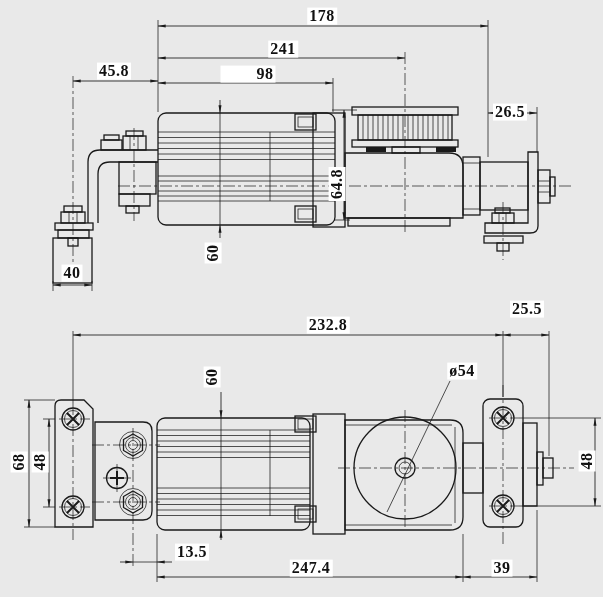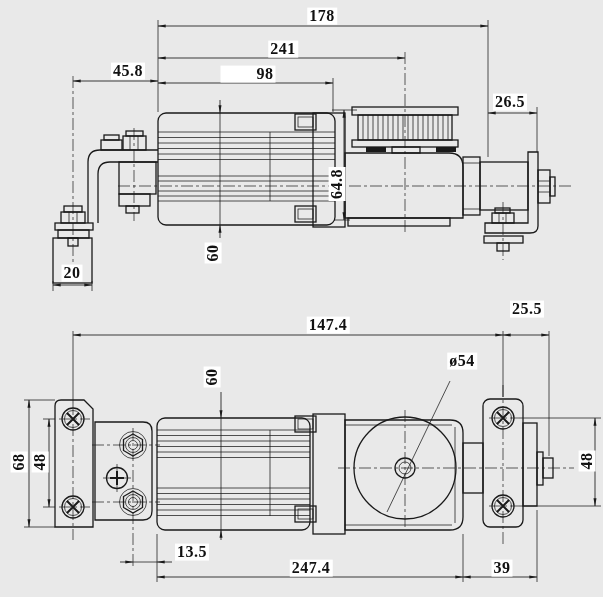--- a/index.html
+++ b/index.html
@@ -225,29 +225,29 @@
       <line class="dim arrE" x1="120" y1="562" x2="133" y2="562"></line>
       <line class="dim arrE" x1="172" y1="562" x2="157" y2="562"></line>
       <line class="t" x1="133" y1="562" x2="157" y2="562"></line>
     </g>
   </g>
 </svg>
 
   <div class="dim-label" style="left:322px;top:16px;">178</div>
   <div class="dim-label" style="left:283px;top:49px;">241</div>
   <div class="dim-label" style="left:248px;top:74px;padding-left:36px;">98</div>
-  <div class="dim-label" style="left:128px;top:71px;">45.8</div>
-  <div class="dim-label" style="left:510px;top:102px;">26.5</div>
+  <div class="dim-label" style="left:114px;top:71px;">45.8</div>
+  <div class="dim-label" style="left:510px;top:112px;">26.5</div>
   <div class="dim-label rot" style="left:337px;top:184px;">64.8</div>
   <div class="dim-label rot" style="left:213px;top:253px;">60</div>
-  <div class="dim-label" style="left:72px;top:273px;">20</div>
-
-  <div class="dim-label" style="left:328px;top:325px;">147.4</div>
+  <div class="dim-label" style="left:72px;top:273px;">40</div>
+
+  <div class="dim-label" style="left:328px;top:325px;">232.8</div>
   <div class="dim-label" style="left:527px;top:309px;">25.5</div>
-  <div class="dim-label" style="left:462px;top:361px;">ø54</div>
+  <div class="dim-label" style="left:462px;top:371px;">ø54</div>
   <div class="dim-label rot" style="left:212px;top:377px;">60</div>
   <div class="dim-label rot" style="left:19px;top:462px;">68</div>
   <div class="dim-label rot" style="left:40px;top:462px;">48</div>
   <div class="dim-label rot" style="left:587px;top:461px;">48</div>
   <div class="dim-label" style="left:192px;top:552px;">13.5</div>
   <div class="dim-label" style="left:311px;top:568px;">247.4</div>
   <div class="dim-label" style="left:502px;top:568px;">39</div>
 </div>
 
 </body></html>

